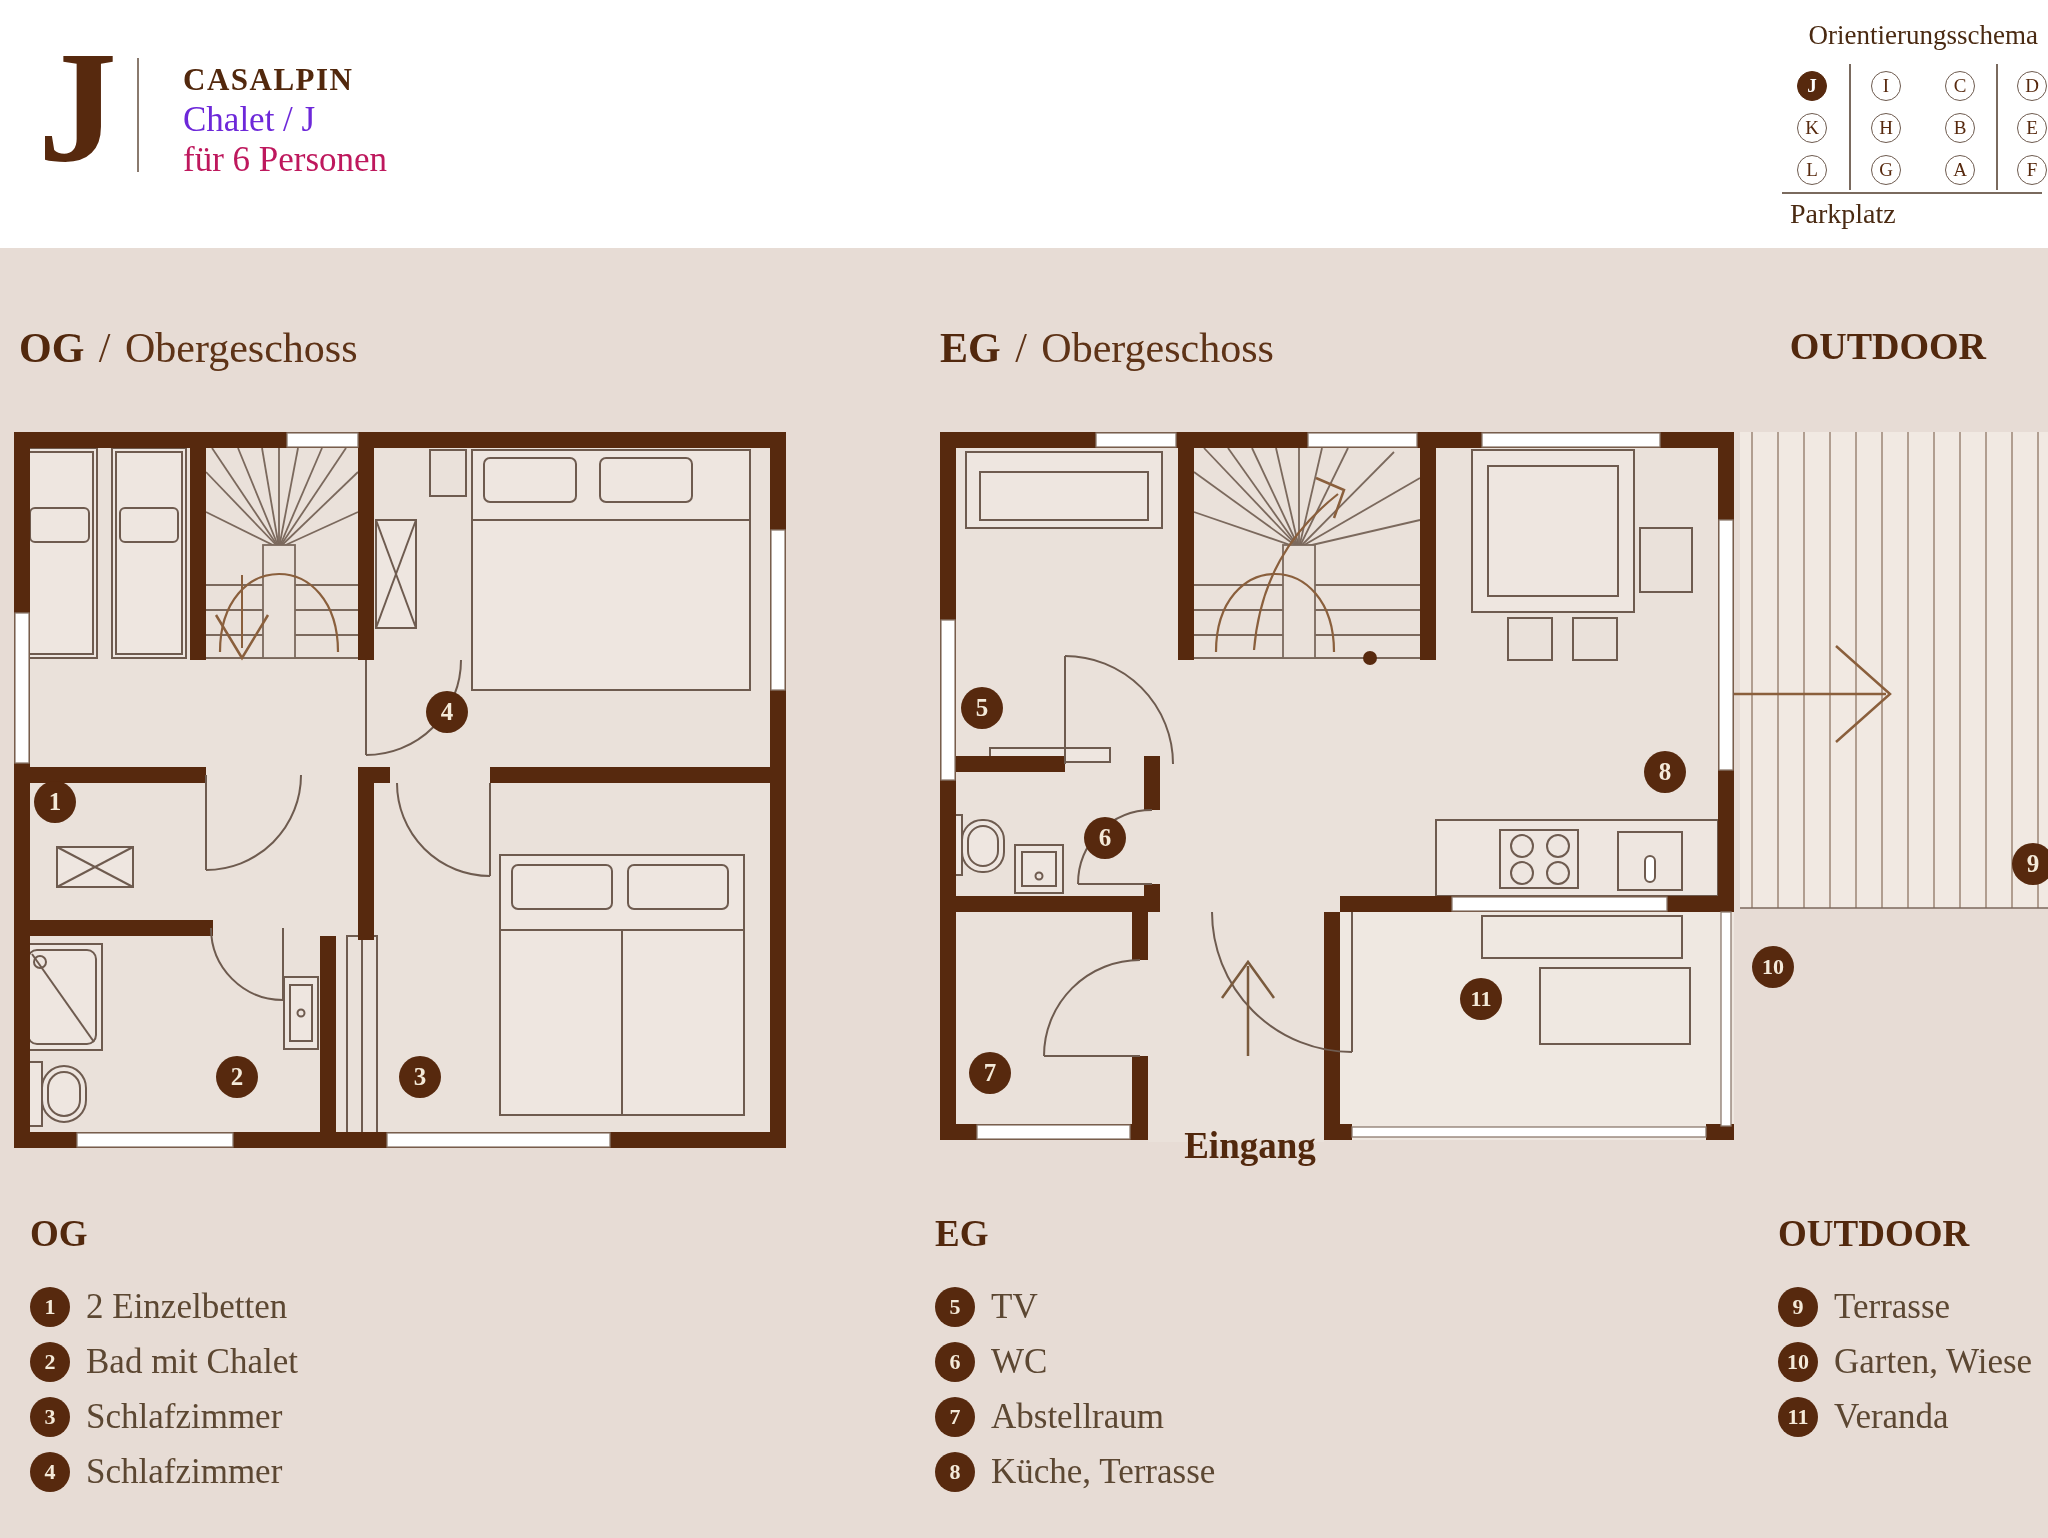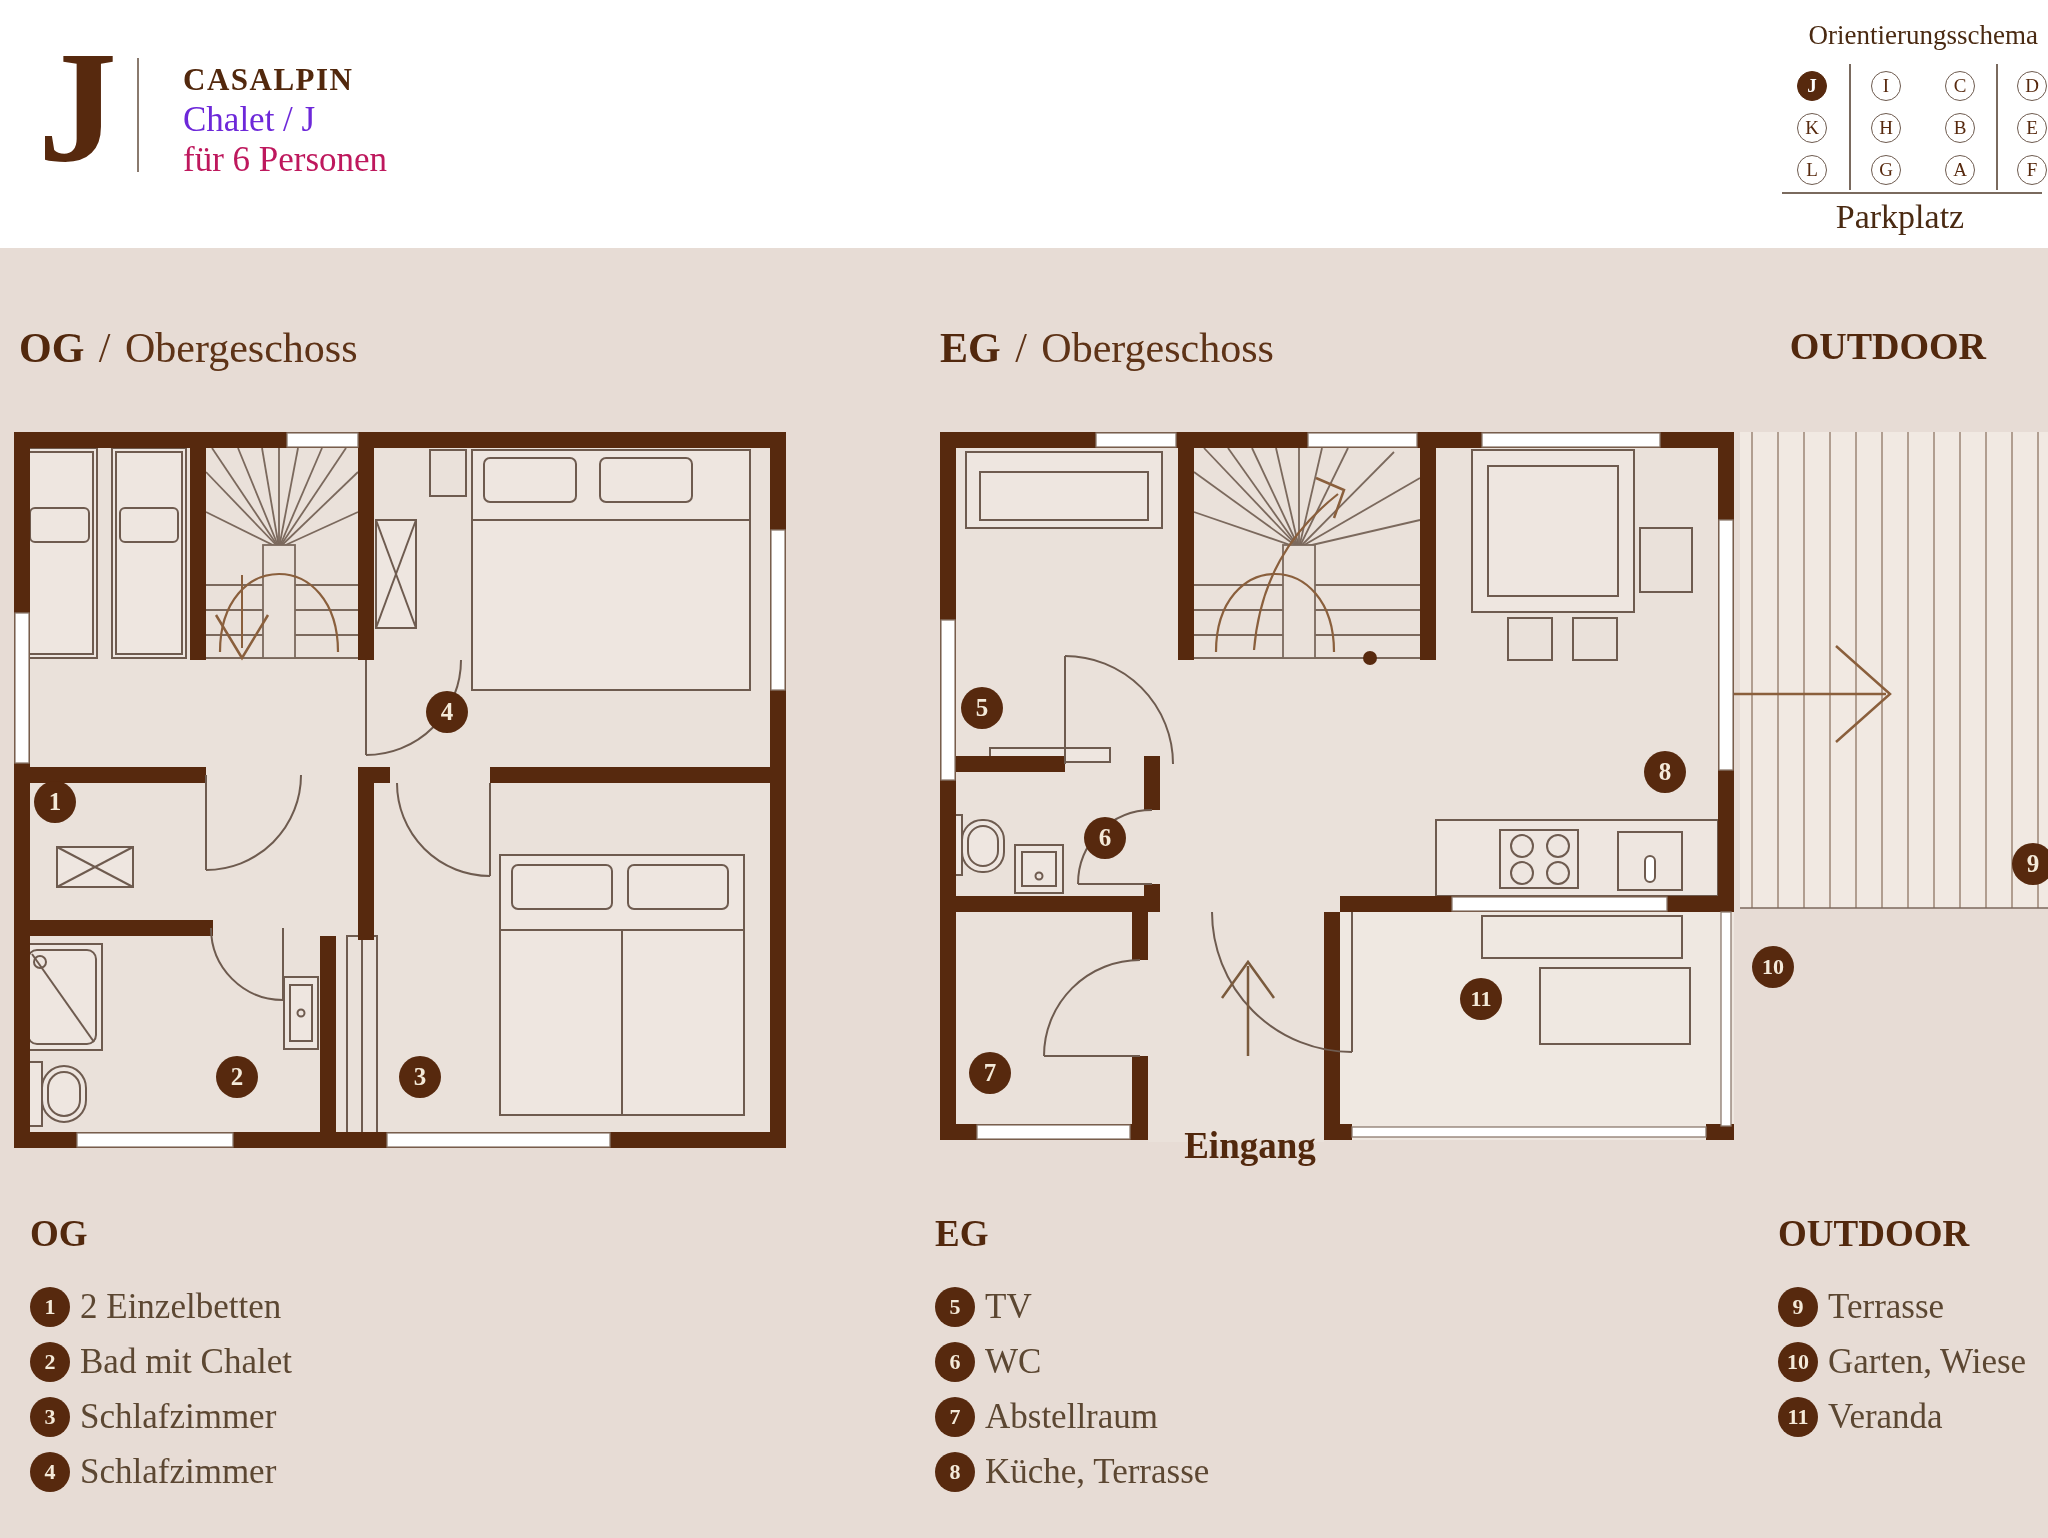--- a/index.html
+++ b/index.html
@@ -20,21 +20,21 @@
   .schema-title{position:absolute;right:10px;top:20px;font-size:27px;color:#4a2a12;}
   .schema-circle{
     position:absolute;width:30px;height:30px;border-radius:50%;
     border:1.5px solid #6e5b4f;color:#57290e;
     display:flex;align-items:center;justify-content:center;
     font-size:19px;background:transparent;box-sizing:border-box;
   }
   .schema-circle.selected{background:#57290e;border-color:#57290e;color:#ffffff;font-weight:700;}
   .schema-divider{position:absolute;width:2px;background:#7a6a5e;}
   .schema-hline{position:absolute;height:2px;background:#7a6a5e;}
-  .schema-caption{position:absolute;left:1790px;top:198px;width:220px;text-align:center;font-size:34px;color:#4a2a12;}
+  .schema-caption{position:absolute;left:1790px;top:198px;width:220px;font-size:28px;color:#4a2a12;}
 
   
   .section-title{position:absolute;top:324px;font-size:42px;color:#5e3317;white-space:nowrap;}
   .section-title b{color:#52280d;}
   .section-title .sep{padding:0 4px;}
   .outdoor-title{position:absolute;top:324px;right:62px;font-size:38px;font-weight:700;color:#52280d;}
 
   
   .marker{
     position:absolute;width:42px;height:42px;border-radius:50%;
@@ -47,21 +47,21 @@
     font-size:37px;font-weight:700;color:#52280d;z-index:5;margin-top:46px;}
 
   
   .legend{position:absolute;top:1212px;z-index:5;}
   .legend-title{font-size:37px;font-weight:700;color:#52280d;margin-bottom:24px;}
   .legend-row{display:flex;align-items:center;height:55px;white-space:nowrap;}
   .legend-num{
     width:40px;height:40px;border-radius:50%;background:#57290e;color:#f4ead9;
     display:flex;align-items:center;justify-content:center;font-size:22px;font-weight:700;flex:0 0 40px;
   }
-  .legend-label{font-size:35px;color:#5c4732;margin-left:10px;}
+  .legend-label{font-size:35px;color:#5c4732;margin-left:16px;}
   svg{position:absolute;left:0;top:0;z-index:1;}
 </style>
 </head>
 <body>
 
 <svg width="2048" height="1538" viewBox="0 0 2048 1538">
 
   <g>
     <rect x="14" y="432" width="772" height="716" fill="#eae1da"></rect>
     <rect x="940" y="432" width="794" height="708" fill="#eae1da"></rect>

